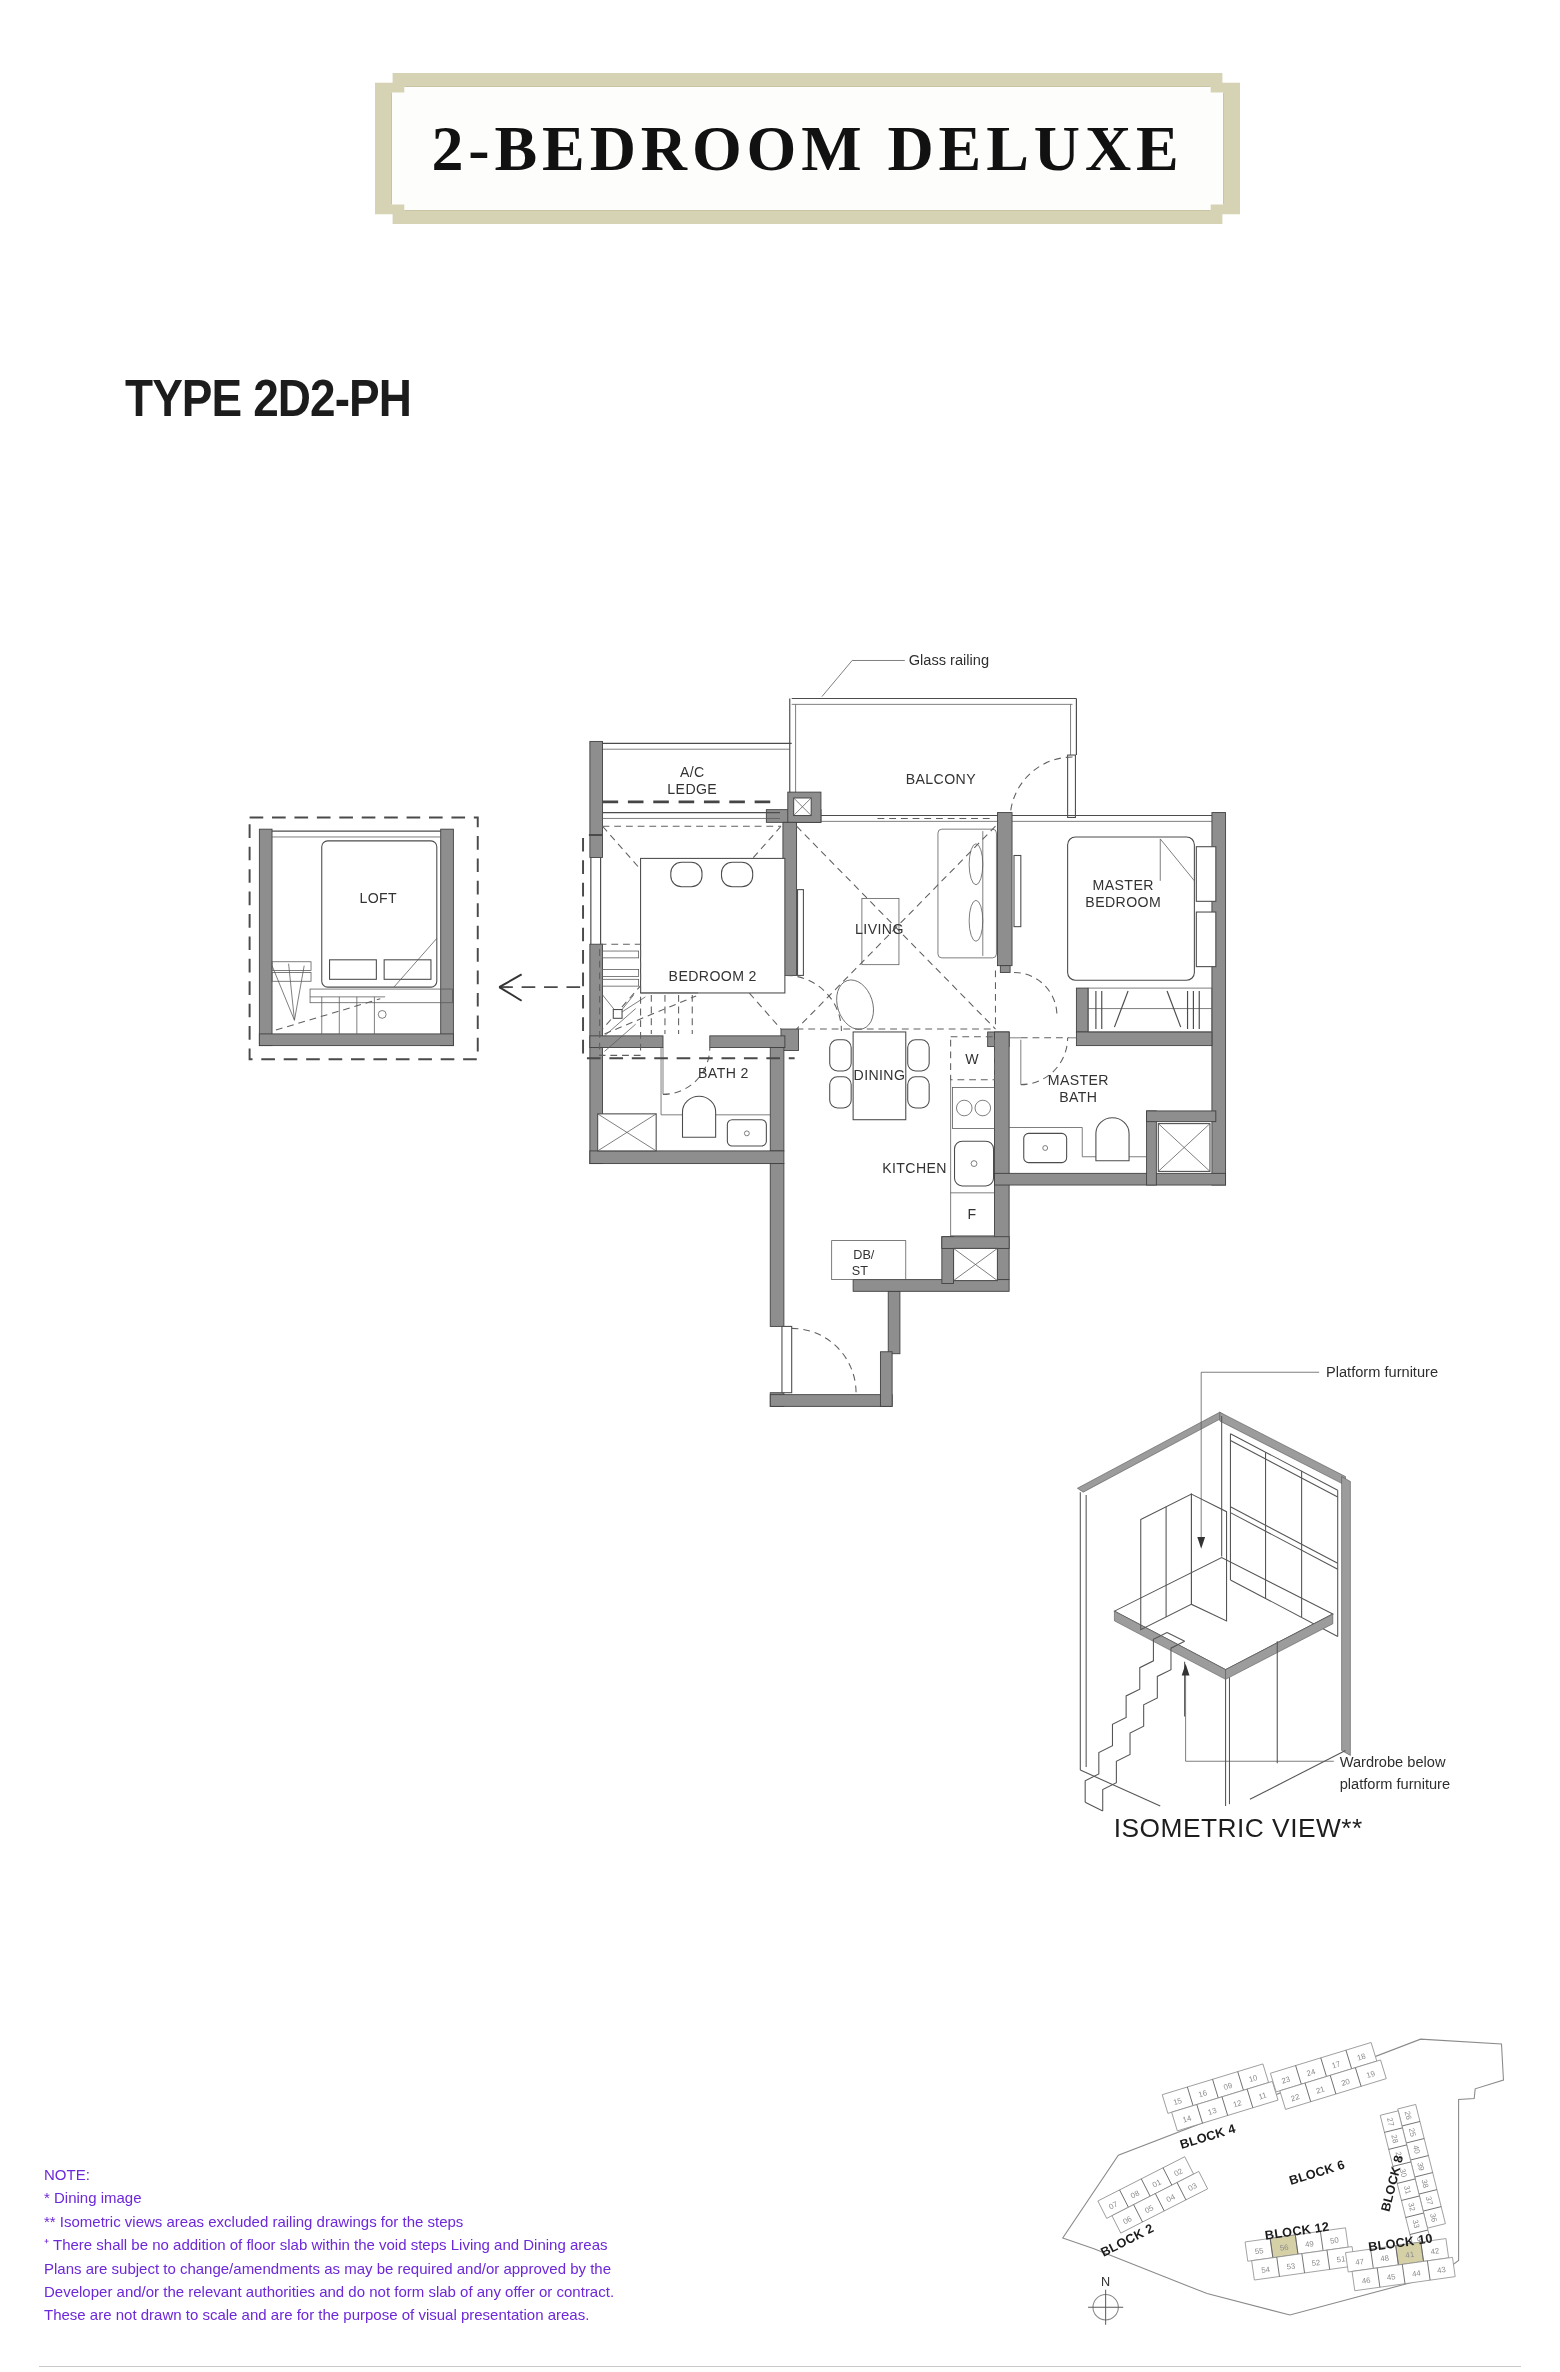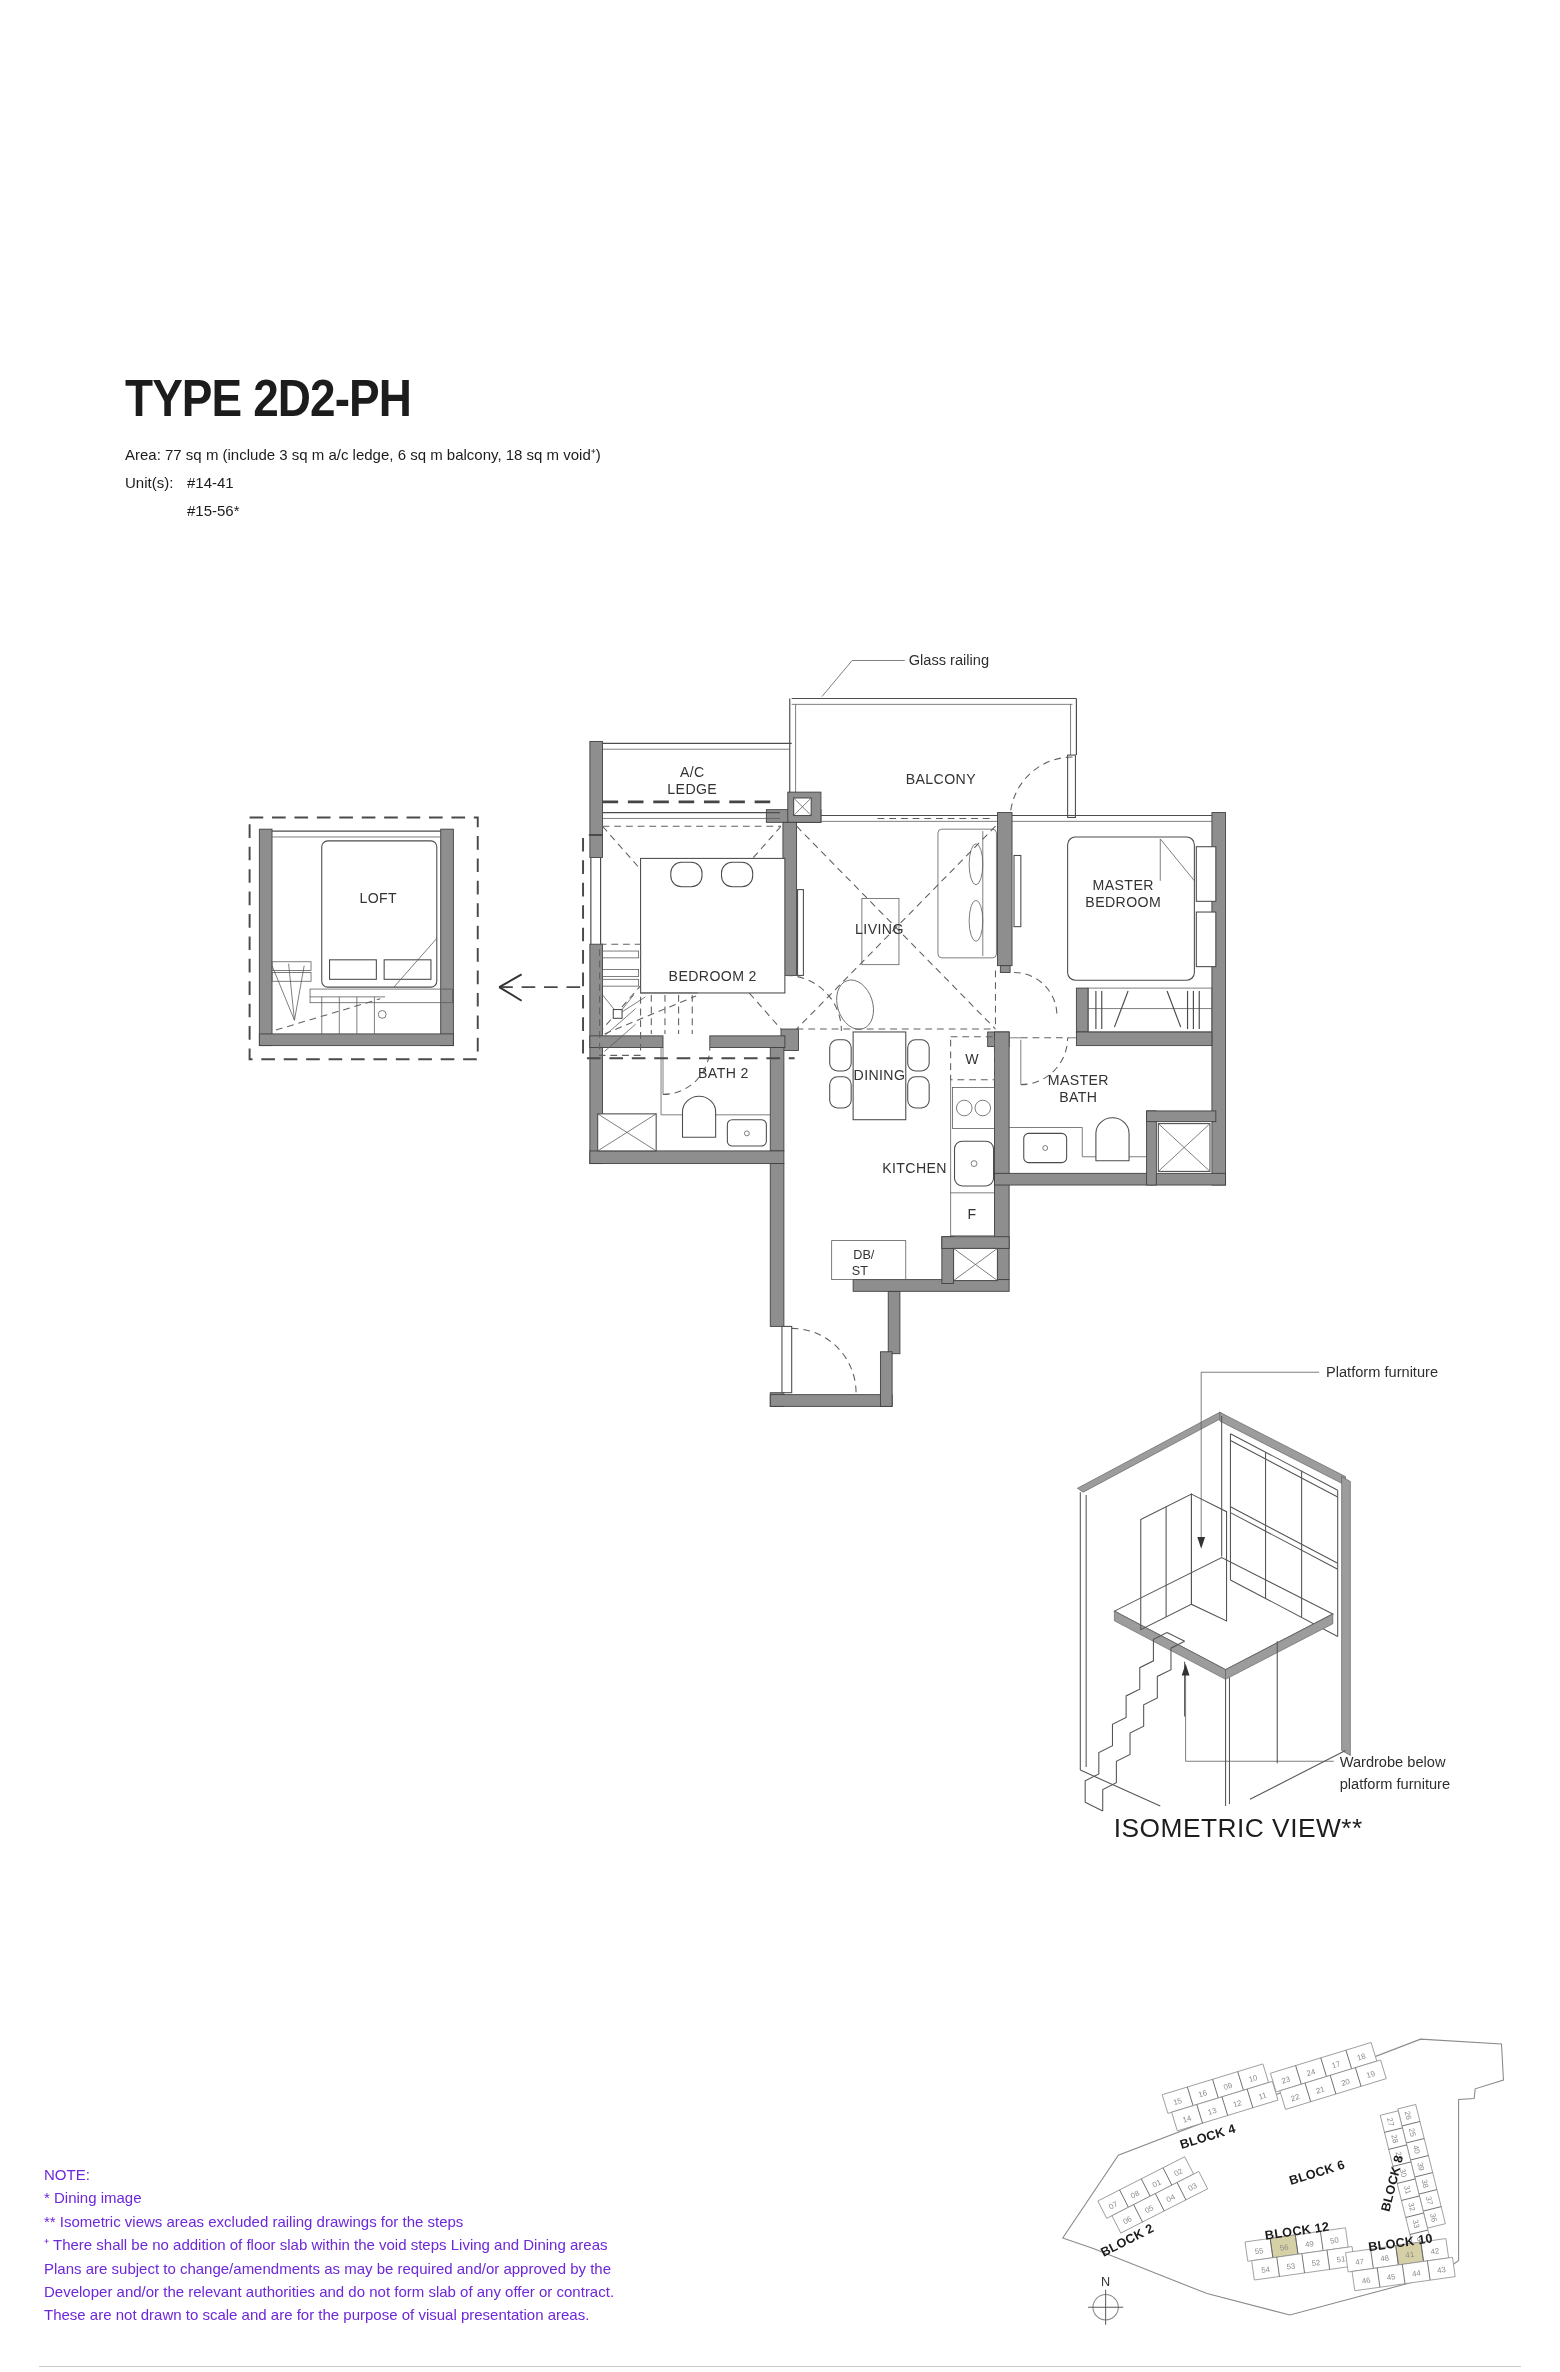--- a/index.html
+++ b/index.html
@@ -38,33 +38,27 @@
   .ann{font-size:15px;fill:#2e2e2e;text-anchor:start;}
   .cap{font-size:27px;fill:#1d1d1d;letter-spacing:.5px;text-anchor:middle;}
   .blk{font-size:13px;font-weight:700;fill:#1b1b1b;letter-spacing:.3px;text-anchor:middle;}
   .unit{font-size:8px;fill:#8b8b8b;text-anchor:middle;}
 </style>
 </head>
 <body>
 
 <div class="page">
 
-
-  <div class="type-heading">TYPE 2D2-PH</div>
-  <div class="meta">
-    <div>Area: 77 sq m (include 3 sq m a/c ledge, 6 sq m balcony, 18 sq m void⁺)</div>
-    <div class="units-row">
-      <span class="units-label">Unit(s):</span>
-      <span>#14-41</span>
-    </div>
-    <div class="units-row">
-      <span class="units-label"></span>
-      <span>#15-56*</span>
+  <div class="plaque">
+    <div class="plaque-inner">
+      <div class="plaque-title">2-BEDROOM DELUXE</div>
     </div>
   </div>
+
+  <div class="type-heading">TYPE 2D2-PH</div>
 
   <div class="notes">
     <div>NOTE:</div>
     <div>* Dining image</div>
     <div>** Isometric views areas excluded railing drawings for the steps</div>
     <div>⁺ There shall be no addition of floor slab within the void steps Living and Dining areas</div>
     <div>Plans are subject to change/amendments as may be required and/or approved by the</div>
     <div>Developer and/or the relevant authorities and do not form slab of any offer or contract.</div>
     <div>These are not drawn to scale and are for the purpose of visual presentation areas.</div>
   </div>

